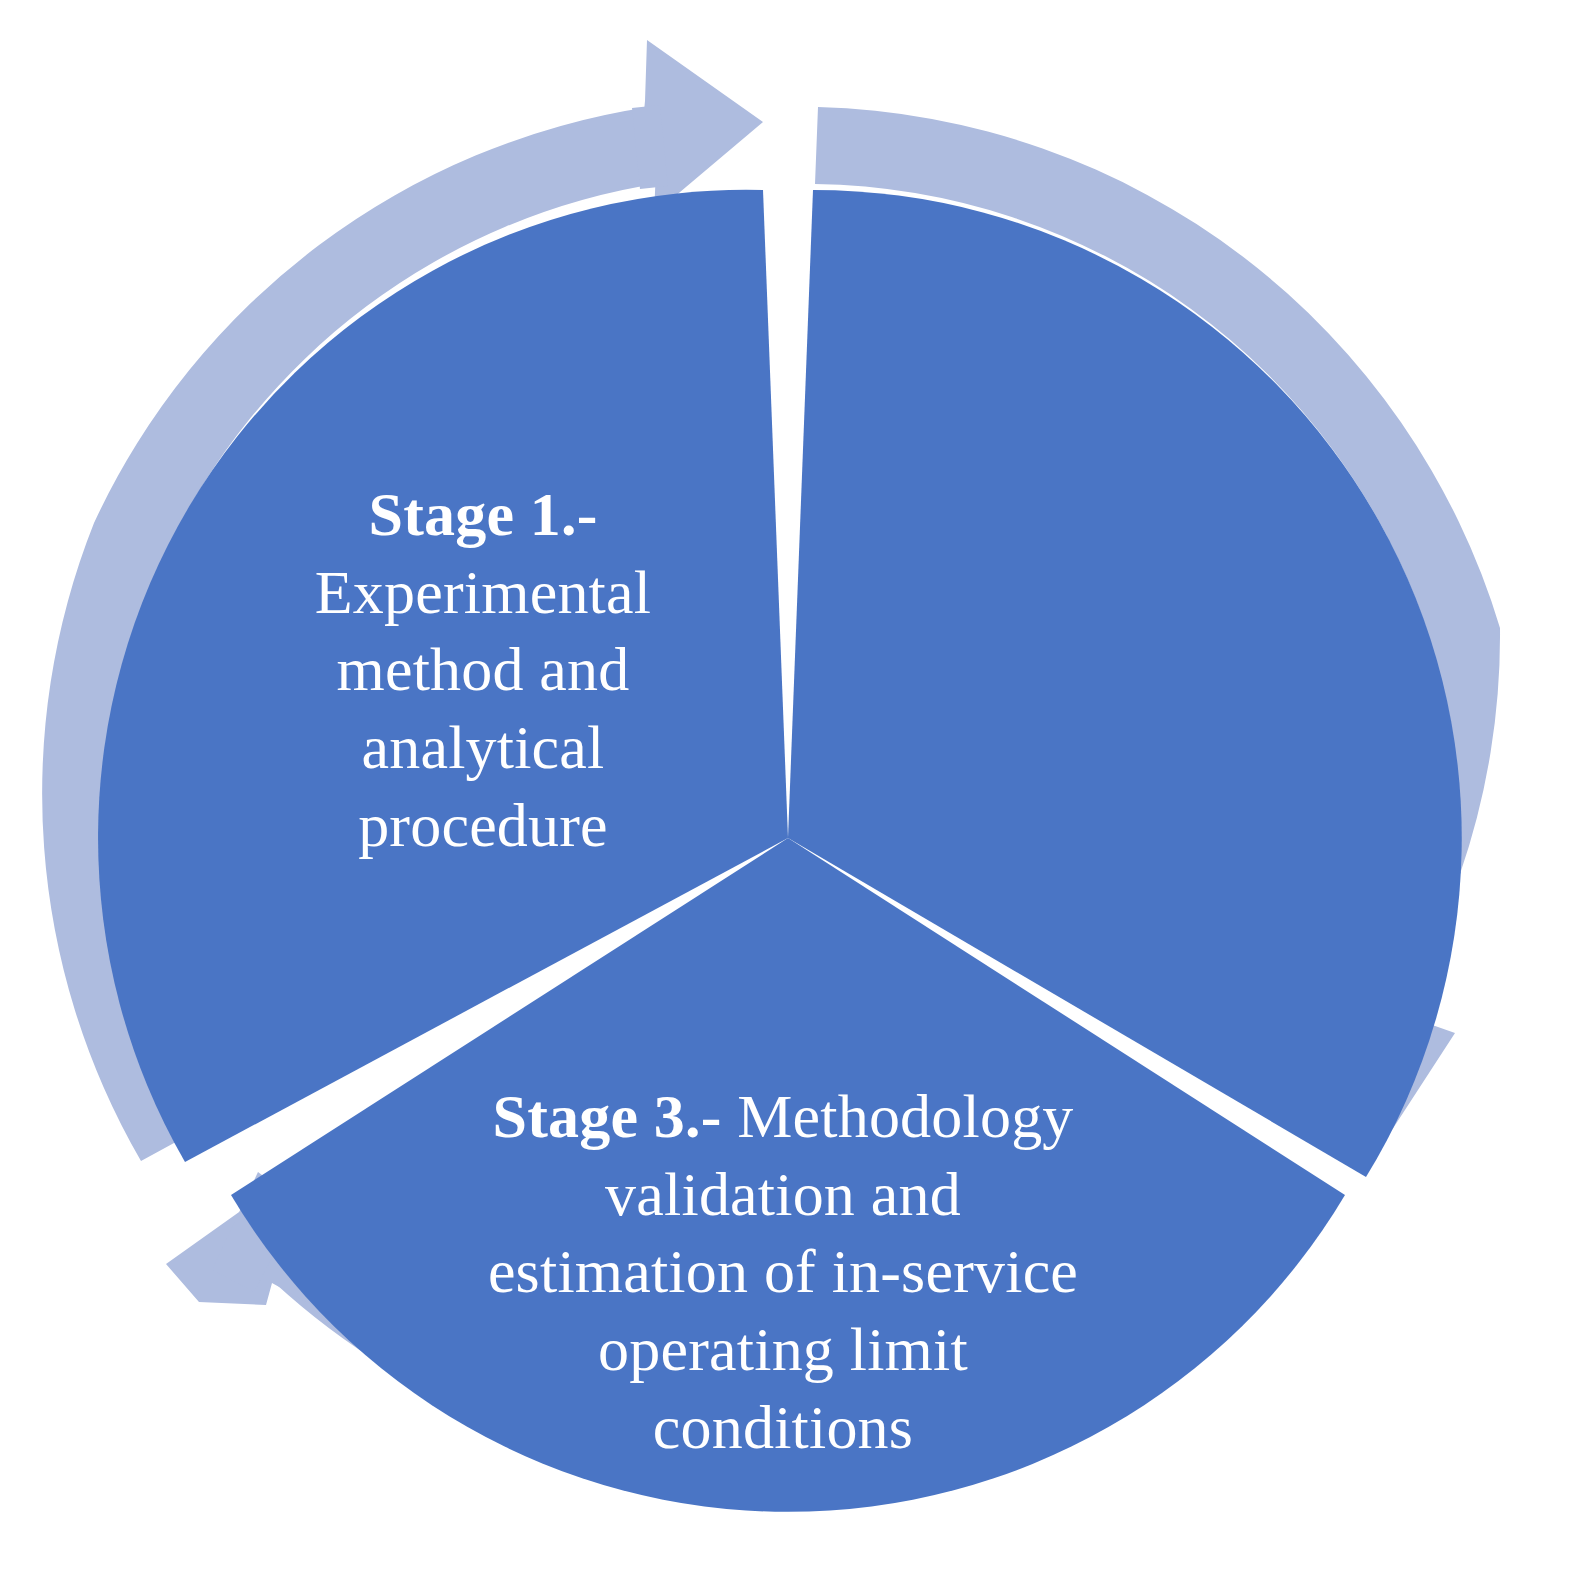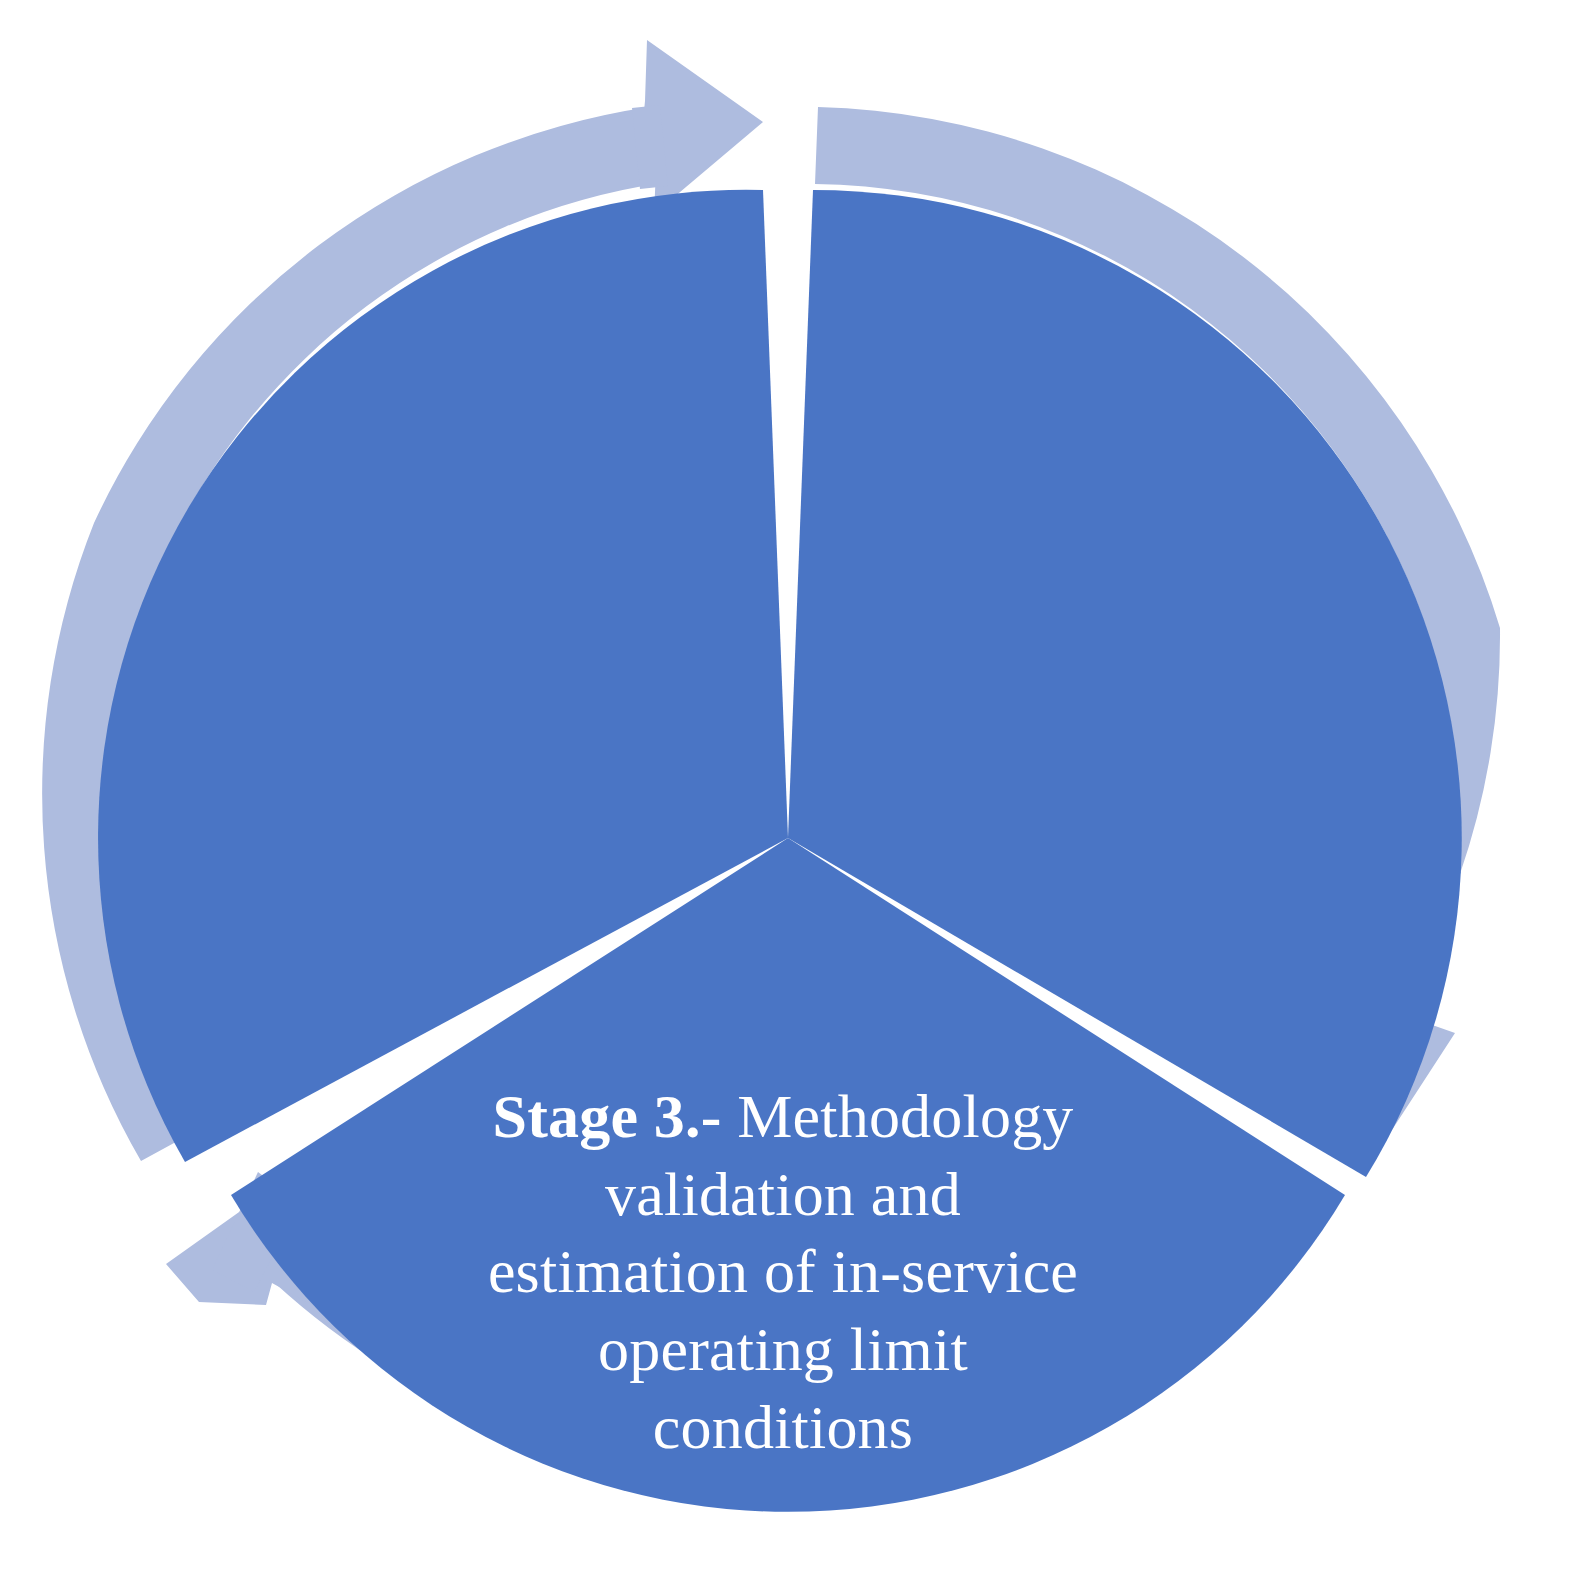--- a/index.html
+++ b/index.html
@@ -143,20 +143,26 @@
              A 648 648 0 0 1 1366 1177
              Z" fill="#4A75C5"></path>
 
     <path d="M 788 838
              L 1345 1195
              A 648 648 0 0 1 231 1195
              Z" fill="#4A75C5"></path>
 
   </svg>
 
+  <div class="seg-text" id="stage-1-text">
+    <span class="seg-title">Stage 1.-</span><span class="seg-body">Experimental
+method and
+analytical
+procedure</span>
+  </div>
 
 
   <div class="seg-text" id="stage-3-text">
     <span class="seg-title-inline">Stage 3.-</span><span class="seg-body" style="display:inline;margin-top:7px;"> Methodology
 validation and
 estimation of in-service
 operating limit
 conditions</span>
   </div>
 

